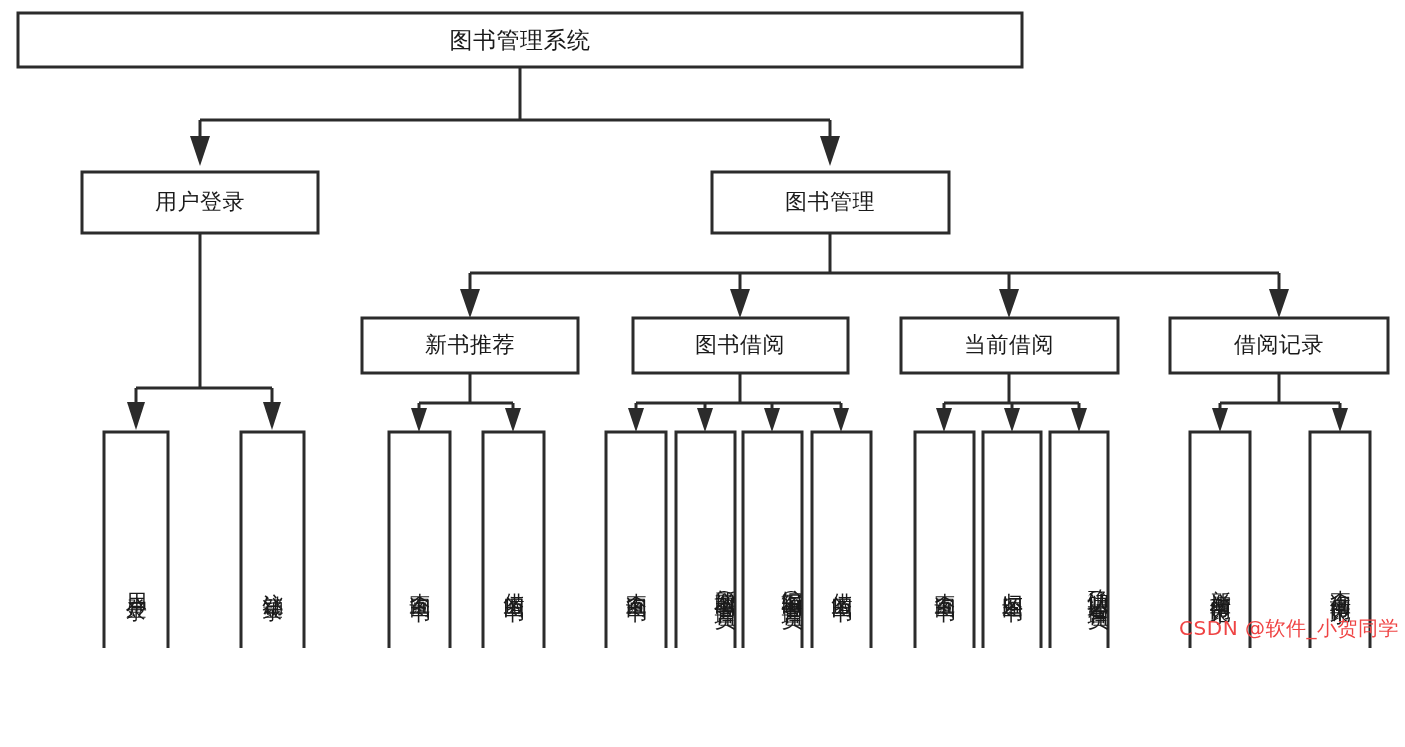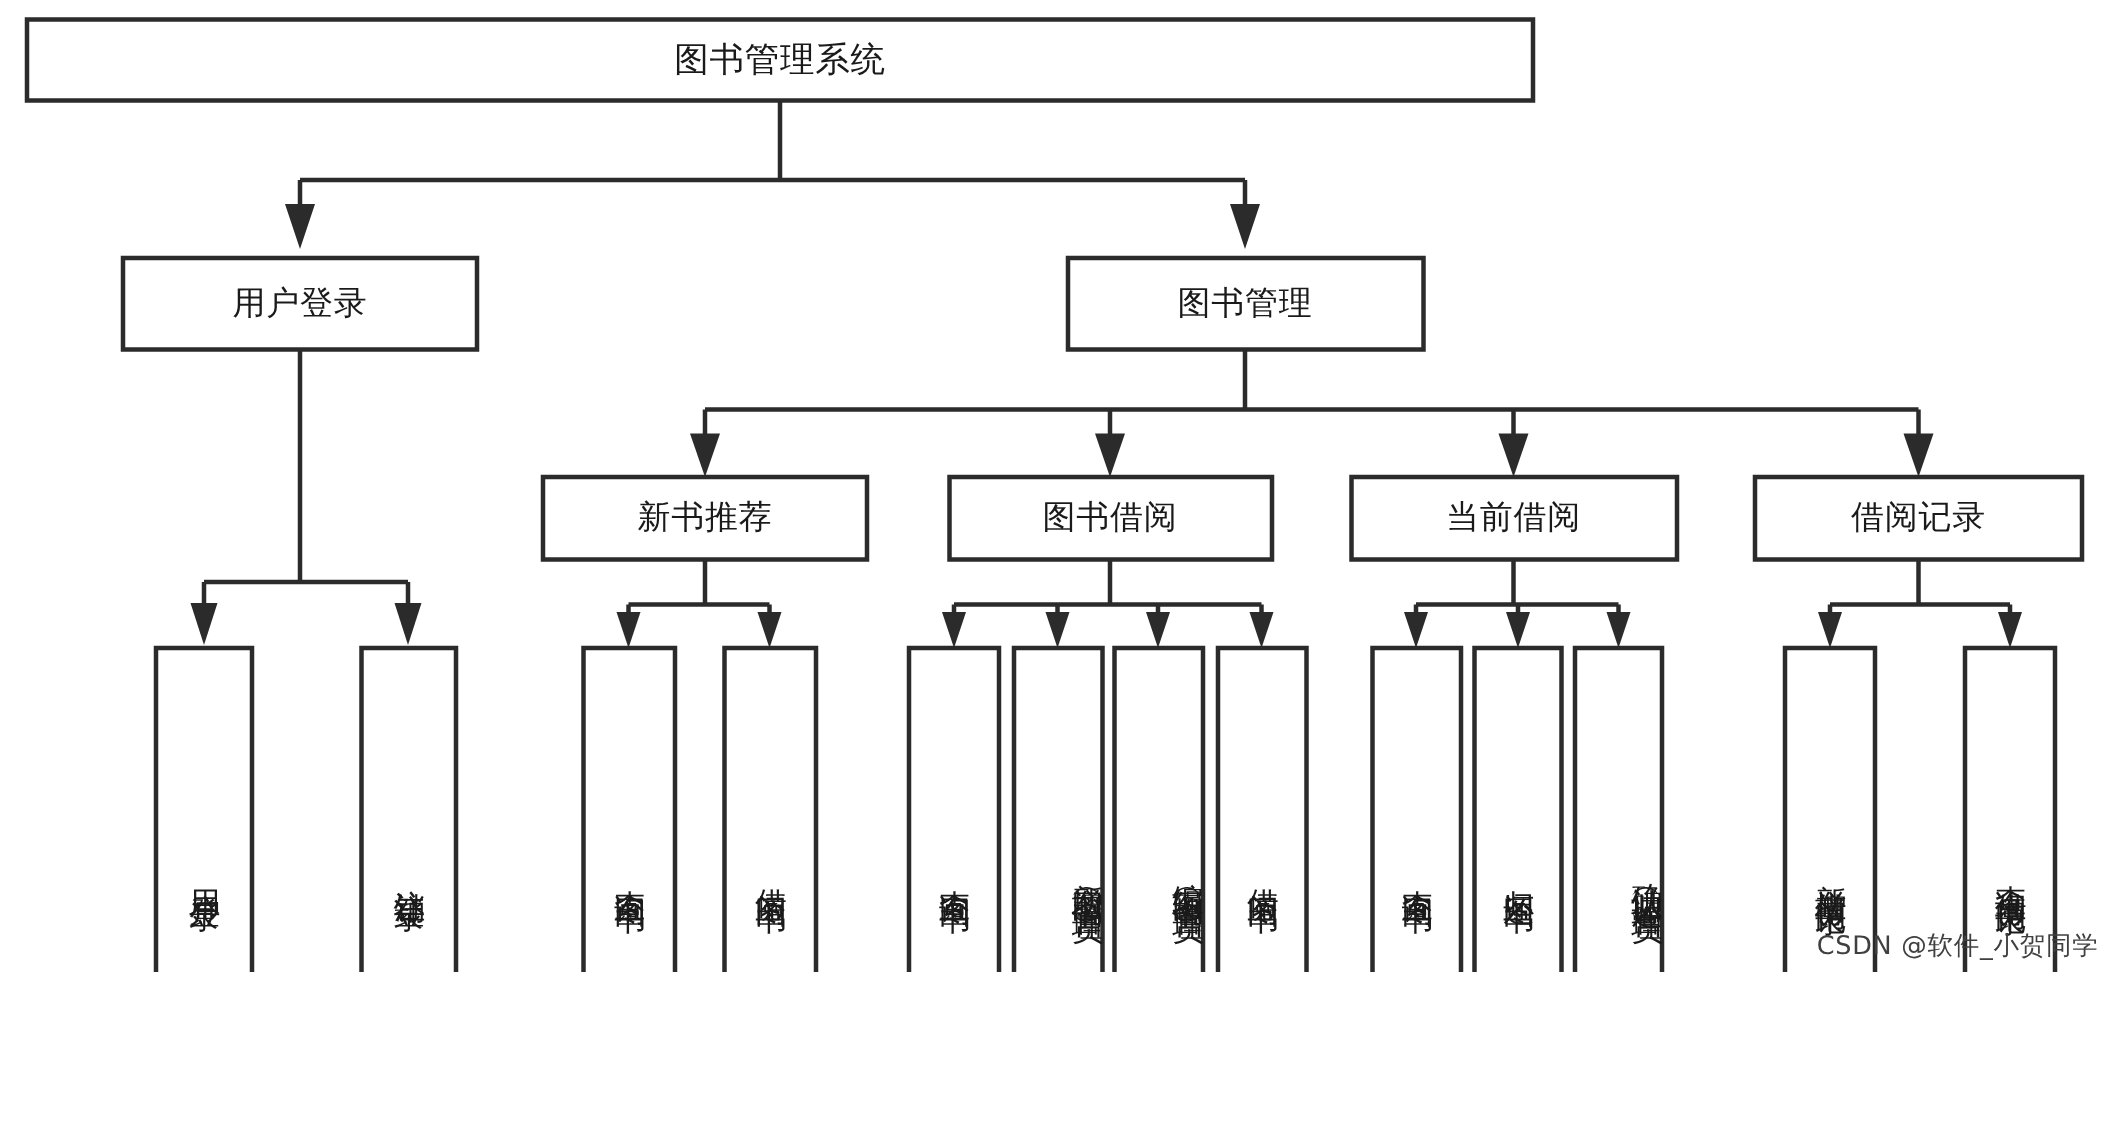--- a/index.html
+++ b/index.html
@@ -61,22 +61,22 @@
     line-height: 1;
     text-align: center;
     white-space: nowrap;
     pointer-events: none;
   }
   .watermark {
     position: absolute;
     right: 6px;
     bottom: 6px;
     font-family: "DejaVu Sans", "Liberation Sans", sans-serif;
-    font-size: 17px;
-    color: #404040;
+    font-size: 20px;
+    color: #ef4444;
     white-space: nowrap;
     letter-spacing: 0.5px;
   }
 </style>
 </head>
 <body>
 
 <div id="diagram-root">
 
   <svg id="flow-svg" viewBox="0 0 1405 747">

